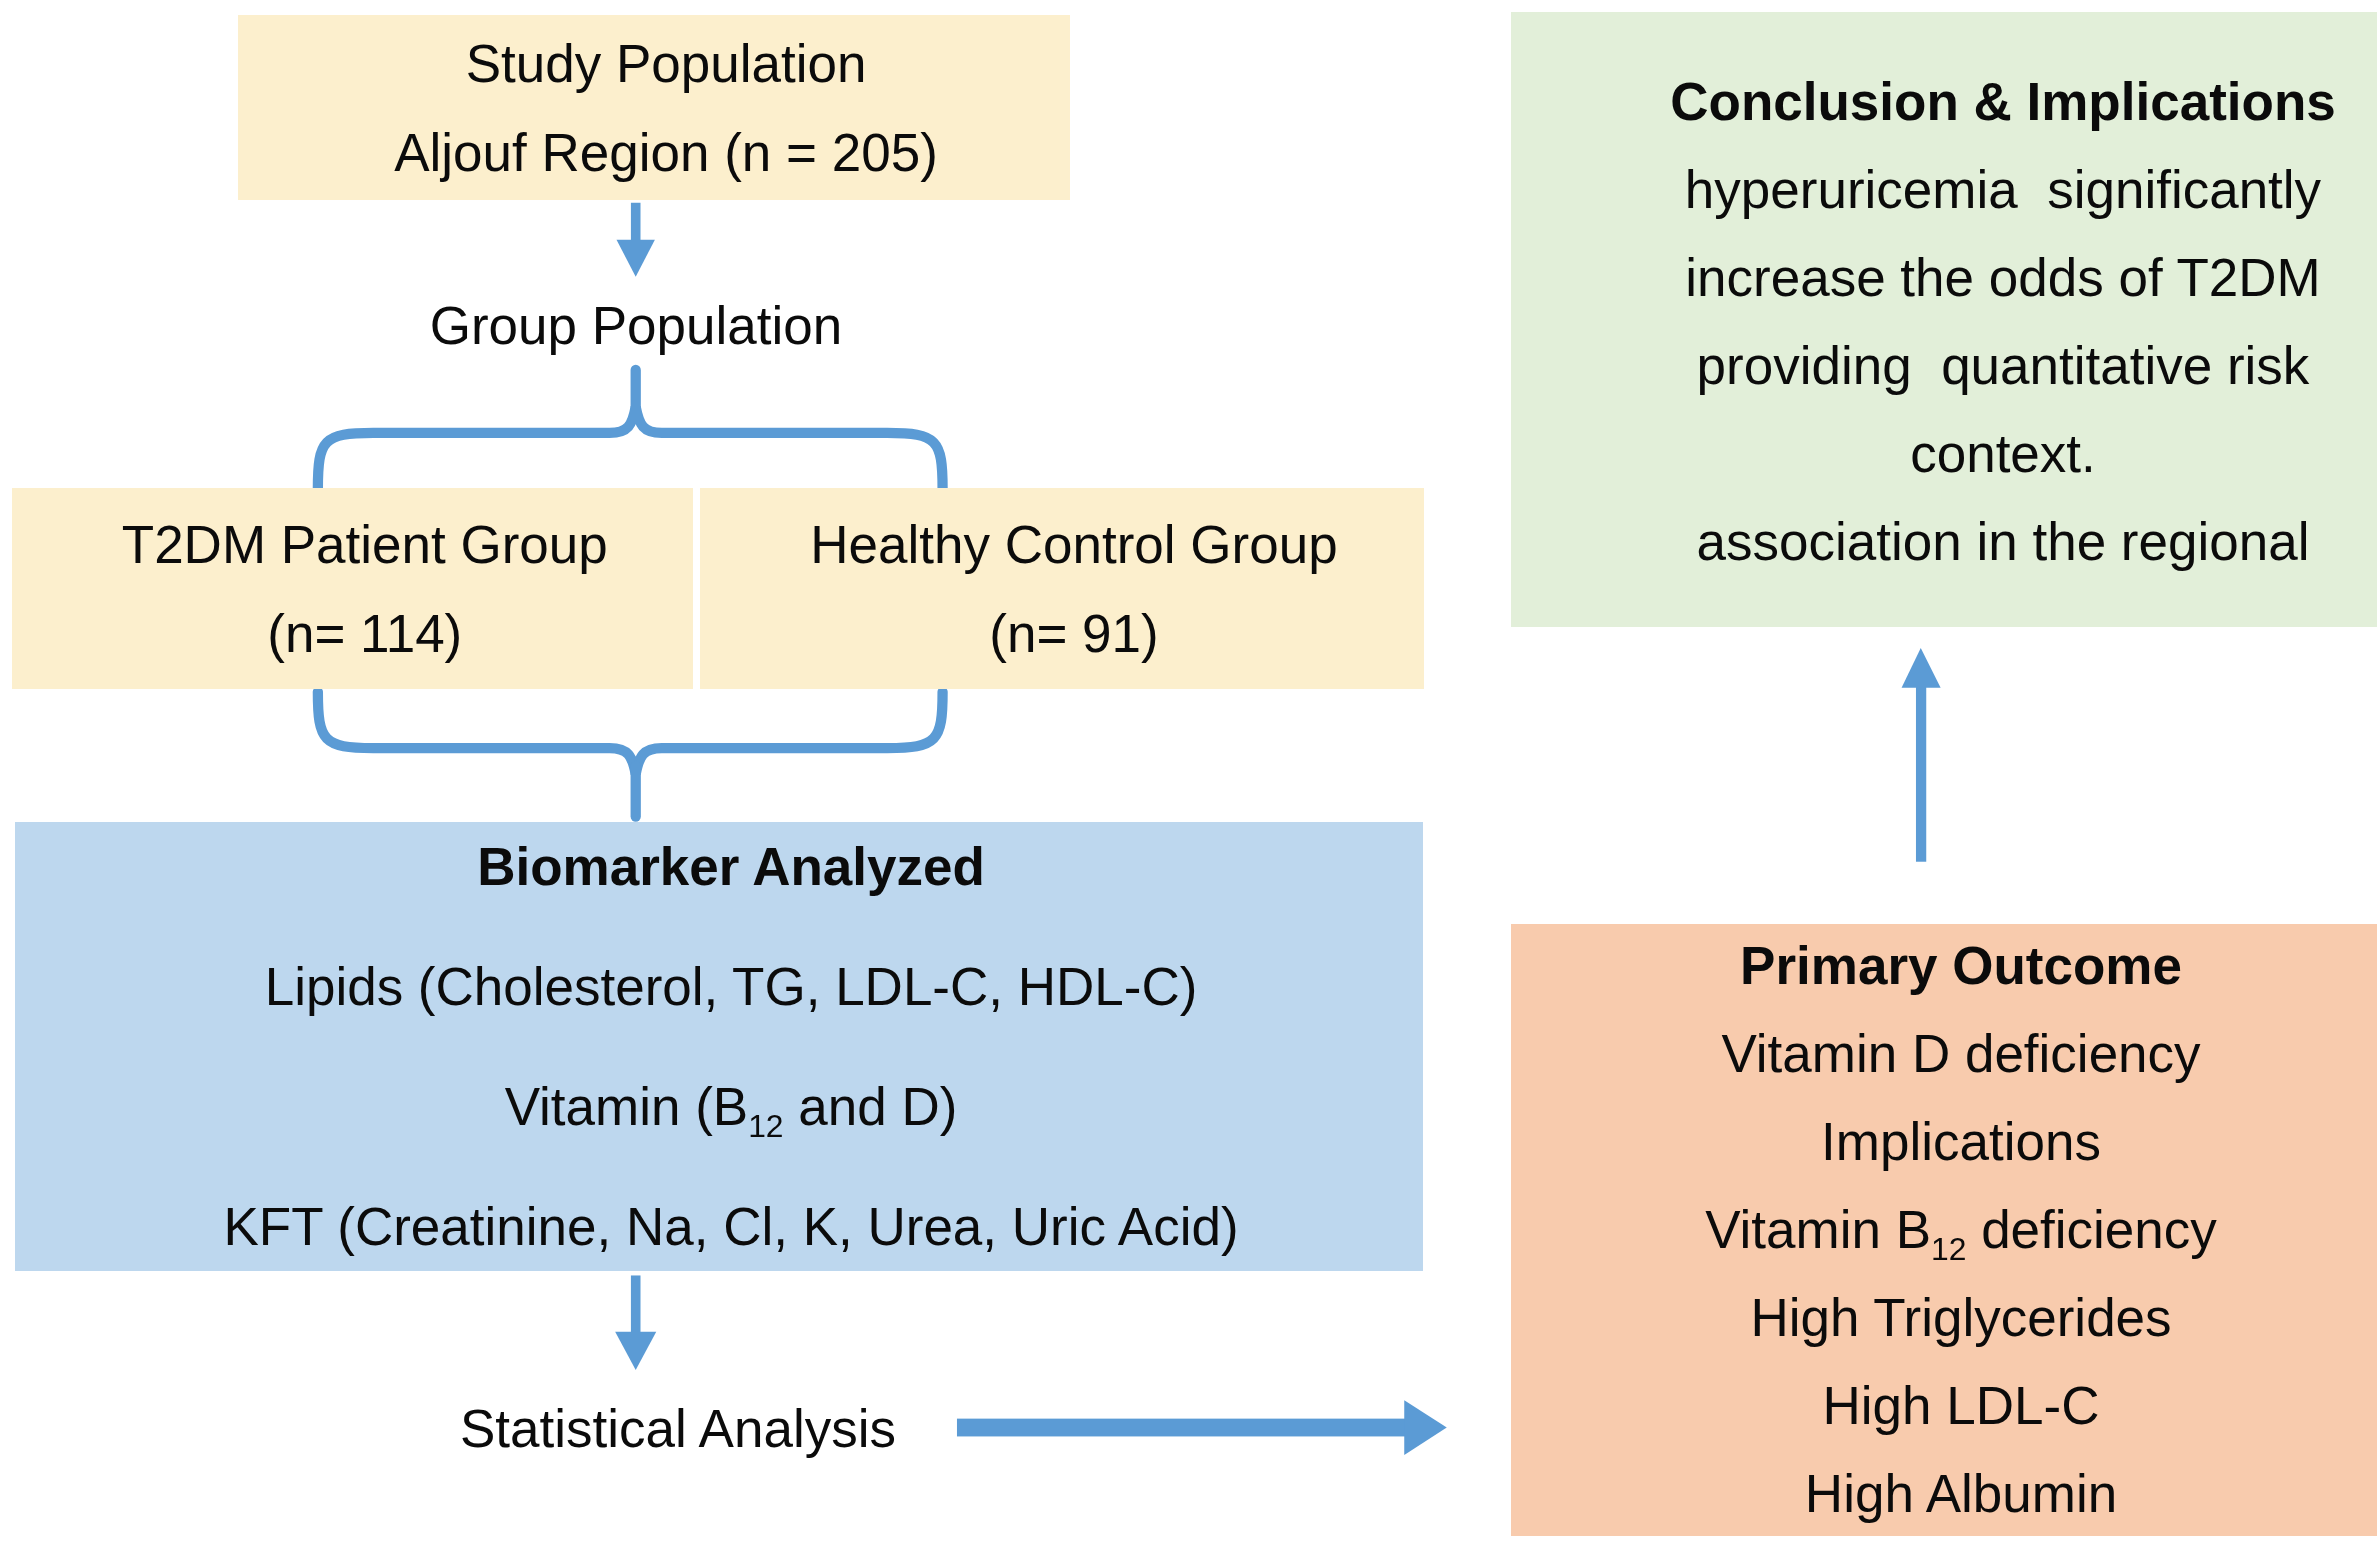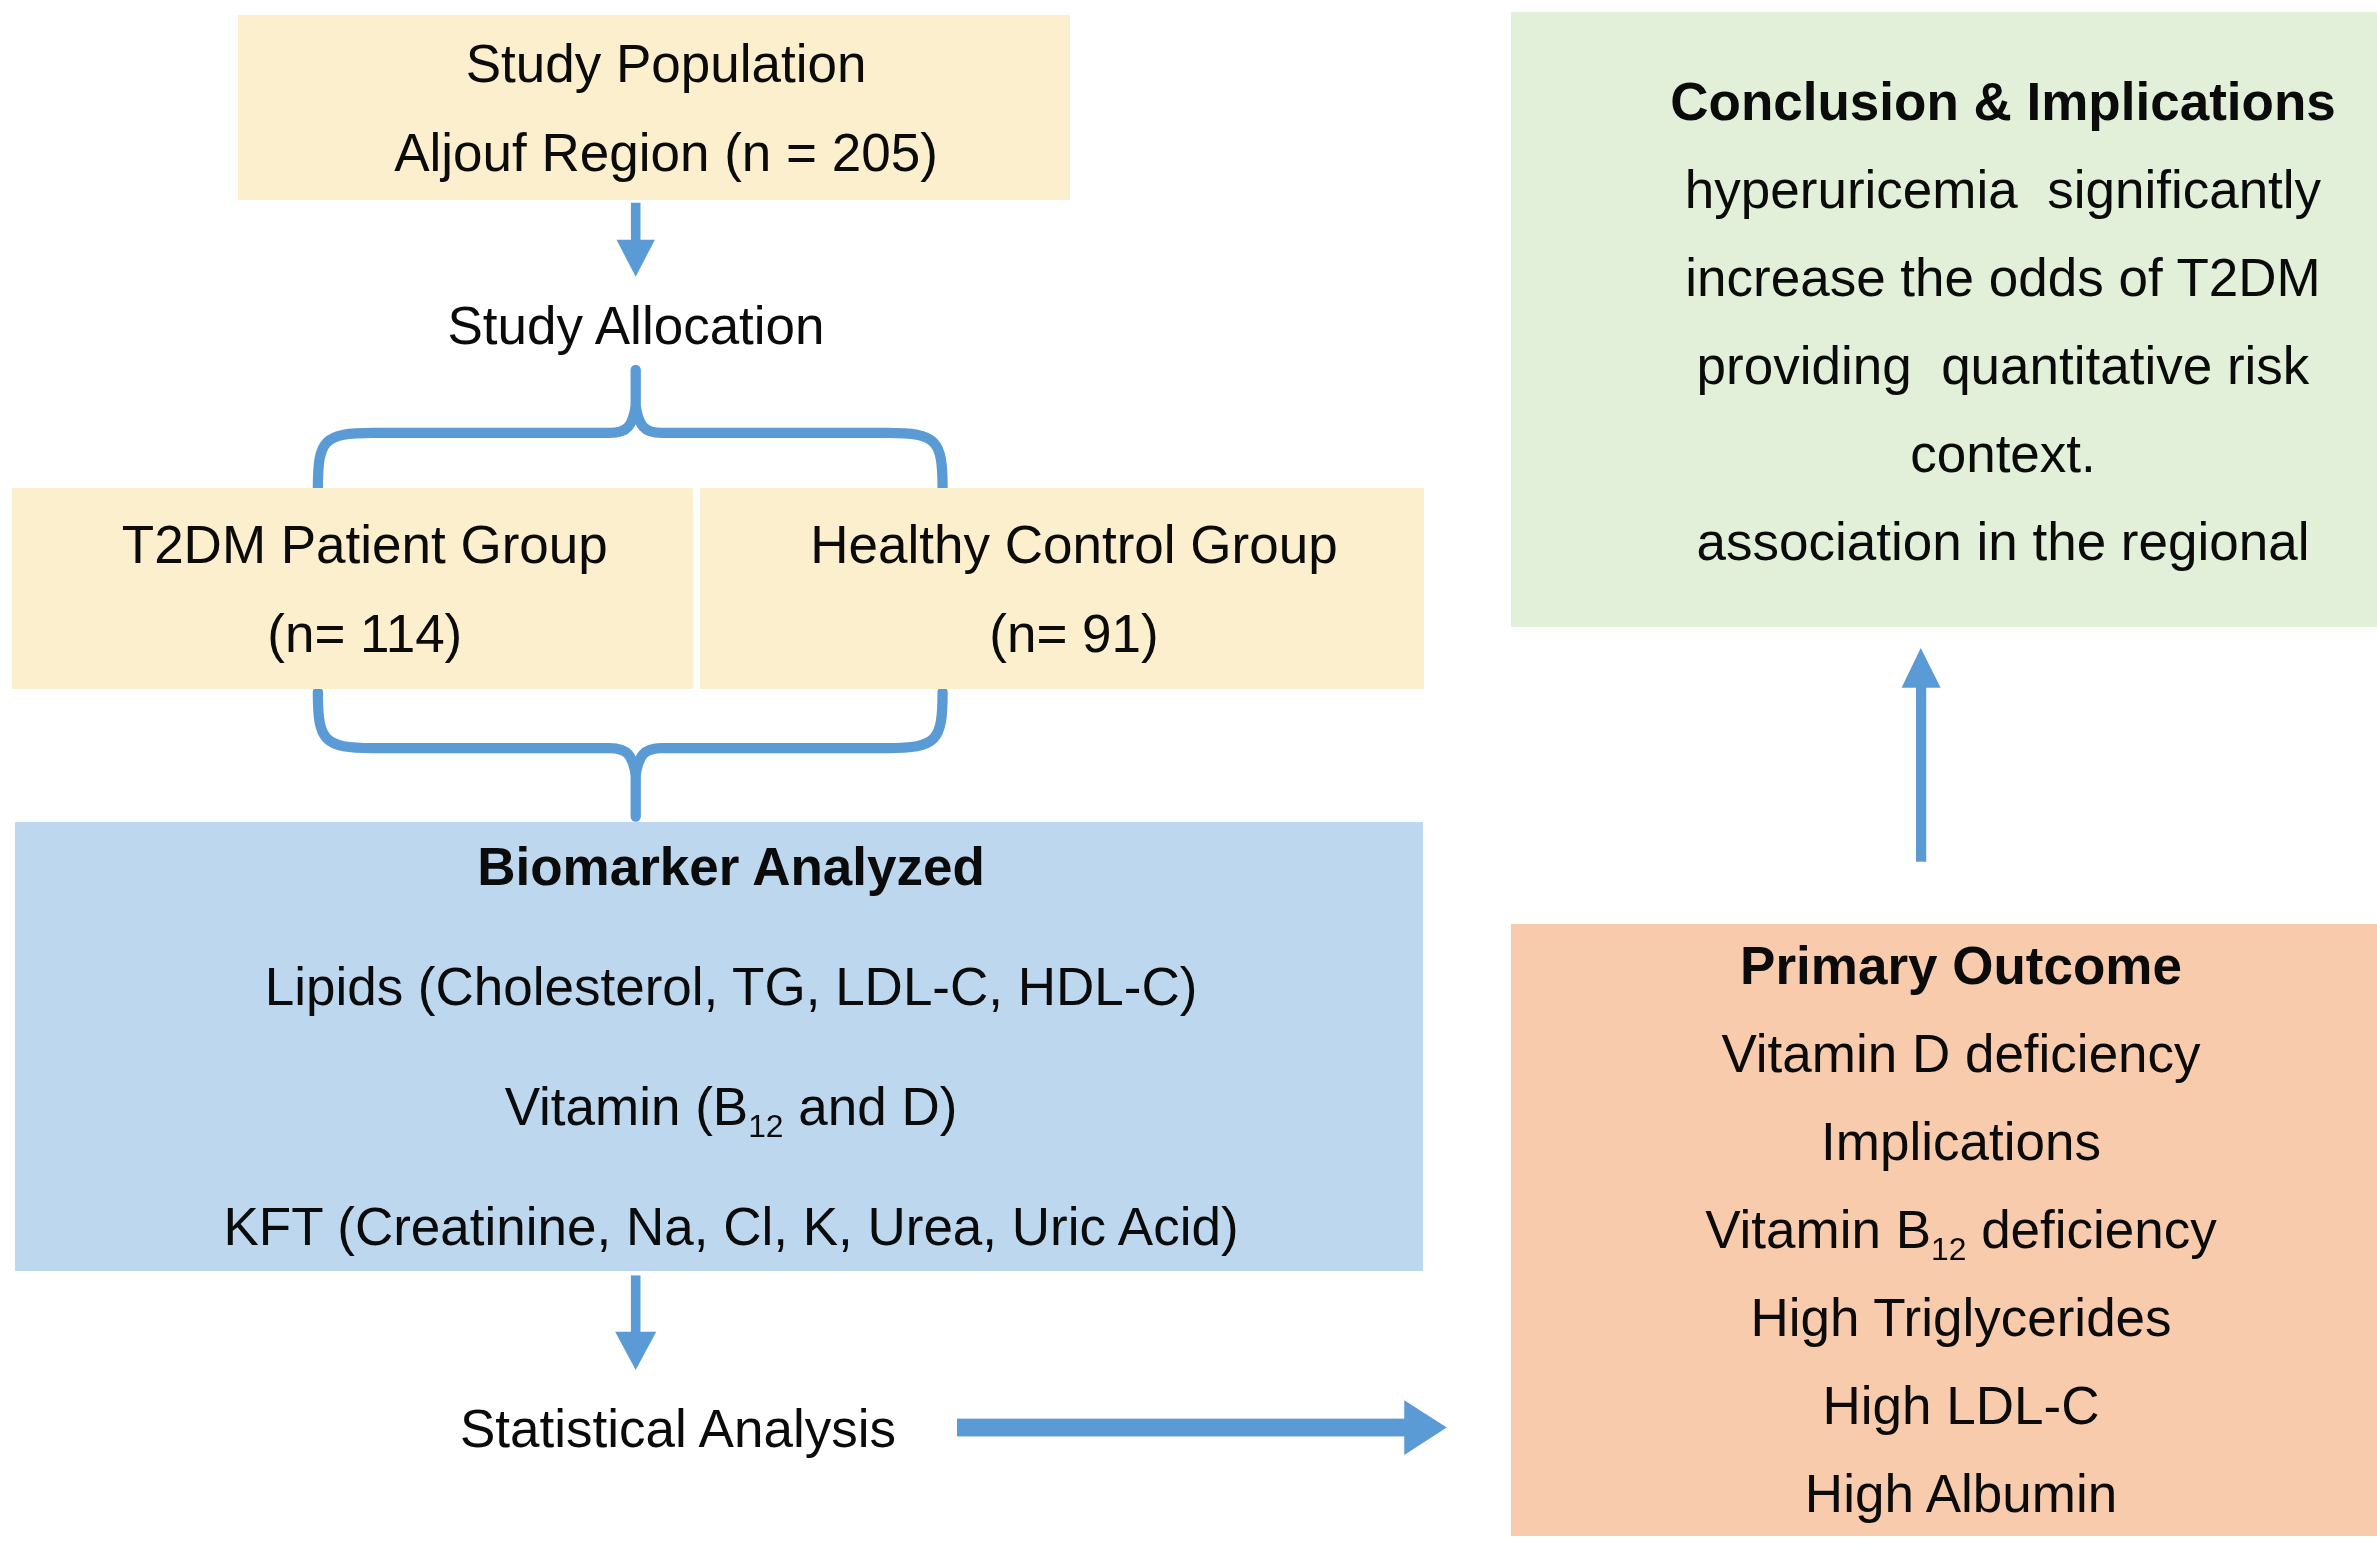--- a/index.html
+++ b/index.html
@@ -80,21 +80,21 @@
       <rect class="arrowfill" x="2797" y="1000" width="15" height="258"></rect>
       <polygon class="arrowfill" points="2776,1004 2833,1004 2804,946"></polygon>
     </g>
   </svg>
 
   <div class="box" id="study-box">
     <div class="line">Study Population</div>
     <div class="line">Aljouf Region (n = 205)</div>
   </div>
 
-  <div class="label" id="group-allocation-label">Study Allocation</div>
+  <div class="label" id="group-allocation-label">Group Population</div>
 
   <div class="box" id="t2dm-box">
     <div class="line">T2DM Patient Group</div>
     <div class="line">(n= 114)</div>
   </div>
 
   <div class="box" id="healthy-box">
     <div class="line">Healthy Control Group</div>
     <div class="line">(n= 91)</div>
   </div>

